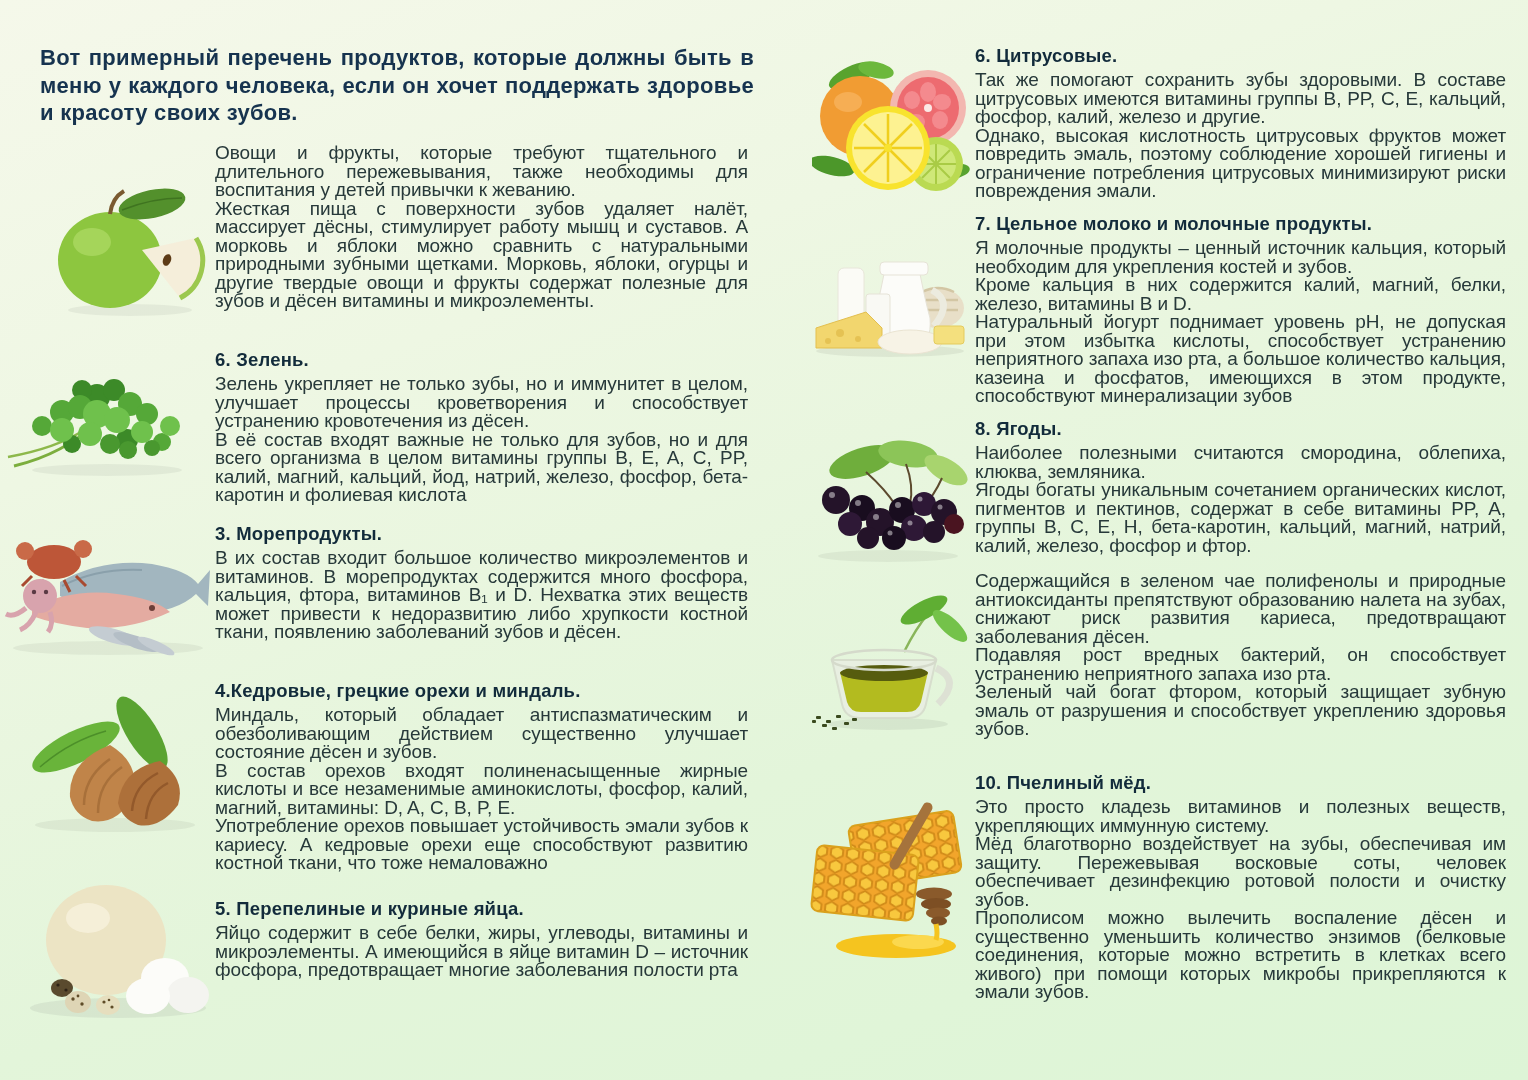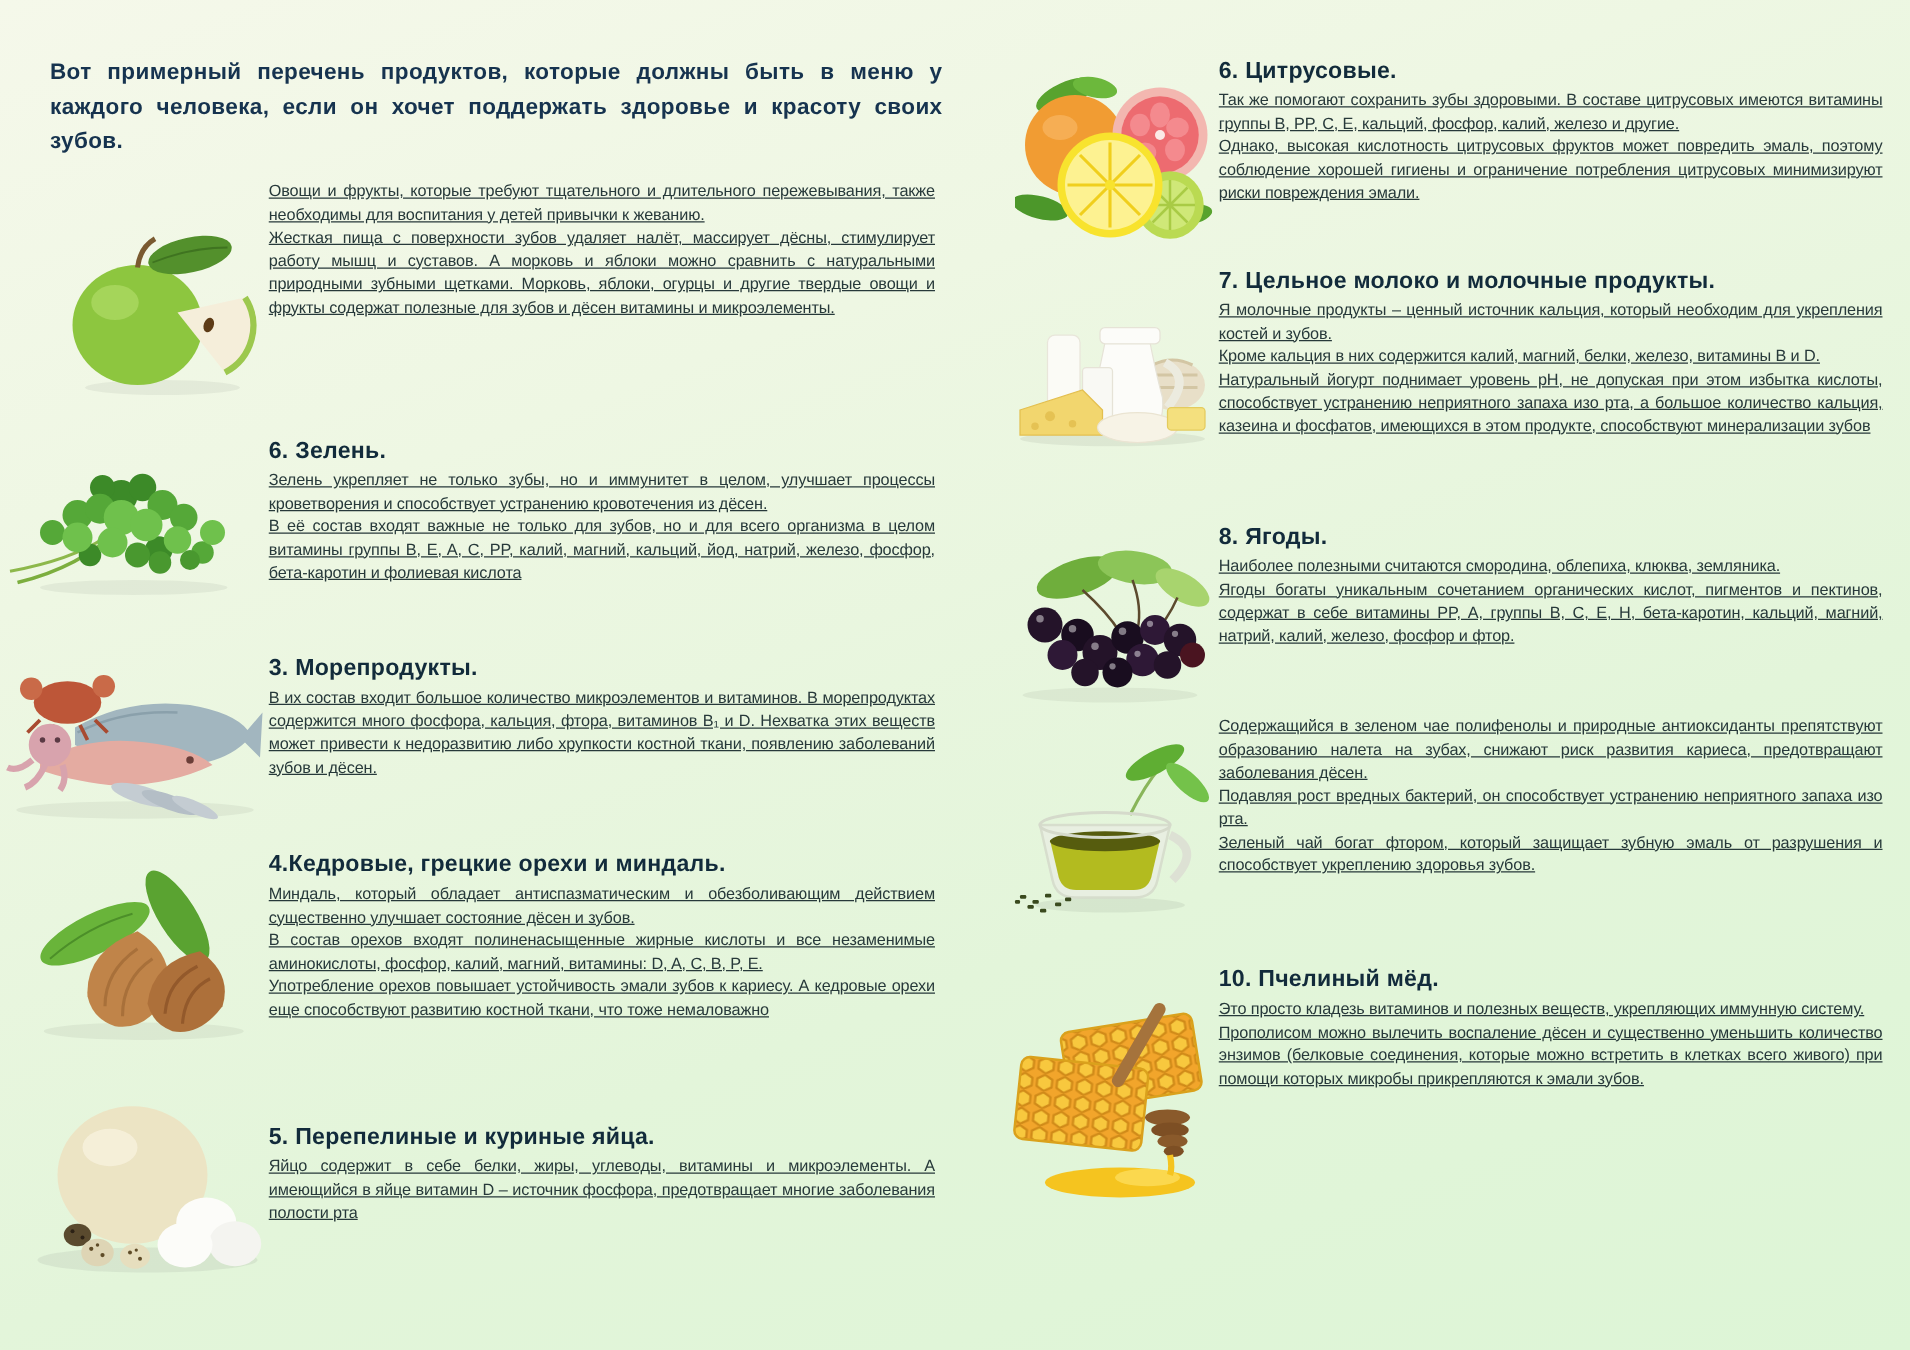--- a/index.html
+++ b/index.html
@@ -3,31 +3,31 @@
 <meta charset="utf-8">
 <style>
   html,body{margin:0;padding:0;}
   body{font-family:"Liberation Sans","DejaVu Sans",sans-serif;}
   .page{
     position:relative;width:1528px;height:1080px;overflow:hidden;
     background:linear-gradient(160deg,#f5f8ea 0%,#eef7e3 30%,#e3f5da 65%,#ddf5d6 100%);
   }
   .intro{
     position:absolute;left:40px;top:44px;width:714px;
-    font-weight:bold;font-size:18px;line-height:27.5px;
+    font-weight:bold;font-size:22px;line-height:27.5px;
     color:#16334f;text-align:justify;letter-spacing:0.3px;
   }
   .sec{position:absolute;color:#27393a;}
   .sec h2{
     margin:0 0 3px 0;font-size:18.5px;line-height:24px;
     font-weight:bold;color:#122b3b;letter-spacing:0.2px;
   }
   .sec p{
-    margin:0;font-size:13px;line-height:18.5px;
-    text-align:justify;letter-spacing:-0.1px;text-decoration:underline;
+    margin:0;font-size:19px;line-height:18.5px;
+    text-align:justify;letter-spacing:-0.1px;
   }
   .img{position:absolute;}
   .img svg{display:block;}
 </style>
 </head>
 <body>
 
 <div class="page">
 
   <div class="intro">Вот примерный перечень продуктов, которые должны быть в меню у каждого человека, если он хочет поддержать здоровье и красоту своих зубов.</div>
@@ -81,20 +81,21 @@
 
   <div class="sec" style="left:975px;top:572px;width:531px">
     <p>Содержащийся в зеленом чае полифенолы и природные антиоксиданты препятствуют образованию налета на зубах, снижают риск развития кариеса, предотвращают заболевания дёсен.</p>
     <p>Подавляя рост вредных бактерий, он способствует устранению неприятного запаха изо рта.</p>
     <p>Зеленый чай богат фтором, который защищает зубную эмаль от разрушения и способствует укреплению здоровья зубов.</p>
   </div>
 
   <div class="sec" style="left:975px;top:771px;width:531px">
     <h2>10. Пчелиный мёд.</h2>
     <p>Это просто кладезь витаминов и полезных веществ, укрепляющих иммунную систему.</p>
+    <p>Мёд благотворно воздействует на зубы, обеспечивая им защиту. Пережевывая восковые соты, человек обеспечивает дезинфекцию ротовой полости и очистку зубов.</p>
     <p>Прополисом можно вылечить воспаление дёсен и существенно уменьшить количество энзимов (белковые соединения, которые можно встретить в клетках всего живого) при помощи которых микробы прикрепляются к эмали зубов.</p>
   </div>
 
   <div class="img" style="left:48px;top:170px">
     <svg width="168" height="150" viewBox="0 0 168 150">
       <ellipse cx="82" cy="140" rx="62" ry="6" fill="#000" opacity="0.05"></ellipse>
       <ellipse cx="62" cy="90" rx="52" ry="48" fill="#8dc63f"></ellipse>
       <ellipse cx="44" cy="72" rx="19" ry="14" fill="#a9d75f" opacity="0.85"></ellipse>
       <path d="M62 44 Q64 28 76 21" stroke="#7a5a30" stroke-width="4" fill="none"></path>
       <ellipse cx="104" cy="34" rx="34" ry="14" fill="#53902c" transform="rotate(-12 104 34)"></ellipse>

